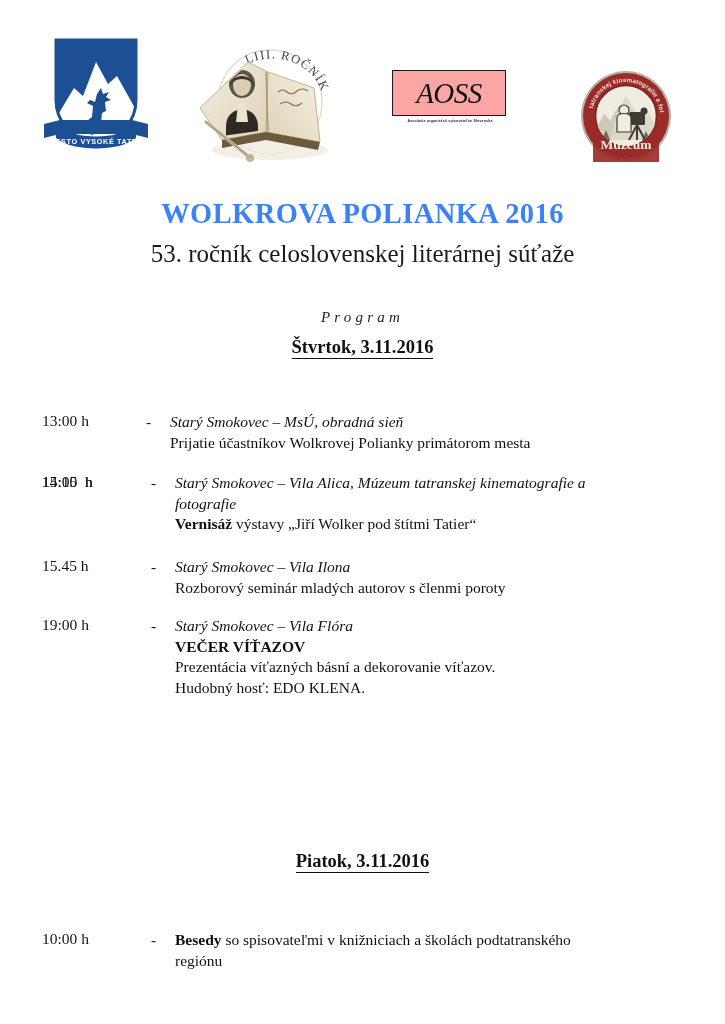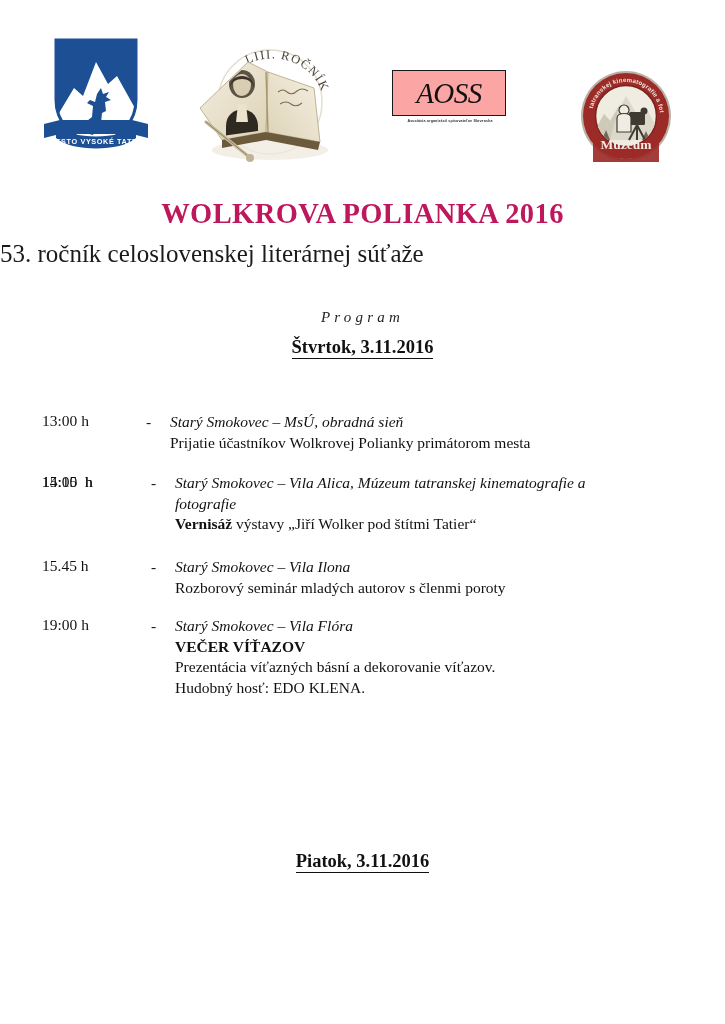--- a/index.html
+++ b/index.html
@@ -44,28 +44,29 @@
   
   .title-main {
     position: absolute;
     top: 198px;
     left: 0;
     width: 725px;
     text-align: center;
     font-weight: bold;
     font-size: 28.5px;
     letter-spacing: 0.4px;
-    color: #be185d;
+    color: #3b82f6;
     font-family: "Liberation Serif", "DejaVu Serif", serif;
   }
   .title-sub {
     position: absolute;
     top: 240px;
     left: 0;
     width: 725px;
+    text-align: center;
     font-size: 25px;
     color: #1a1a1a;
   }
 
   .program-word {
     position: absolute;
     top: 309px;
     left: 0;
     width: 725px;
     text-align: center;
@@ -354,14 +355,22 @@
         <span class="detail-line">Prezentácia víťazných básní a dekorovanie víťazov.</span>
         <span class="detail-line">Hudobný hosť: EDO KLENA.</span>
       </div>
     </div>
   </div>
 
   <div class="day-heading day-friday">
     <span>Piatok, 3.11.2016</span>
   </div>
 
+  <div class="schedule sched-friday">
+    <div class="entry">
+      <div class="entry-time">10:00 h</div>
+      <div class="entry-body shift">
+        <span class="venue-wrap"><span class="dash">-</span><b class="inline-bold">Besedy</b><span> so spisovateľmi v knižniciach a školách podtatranského regiónu</span></span>
+      </div>
+    </div>
+  </div>
 
 </div>
 
 </body></html>

